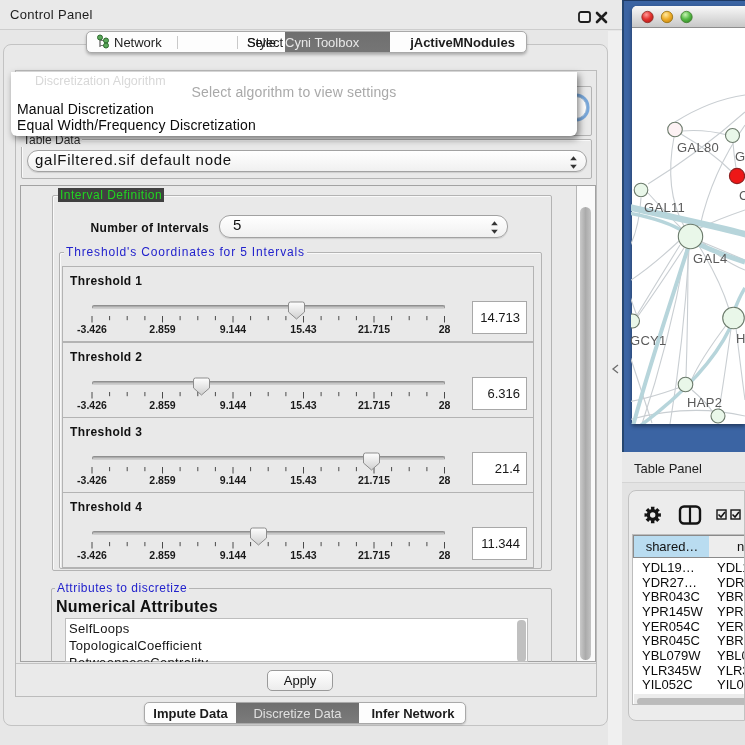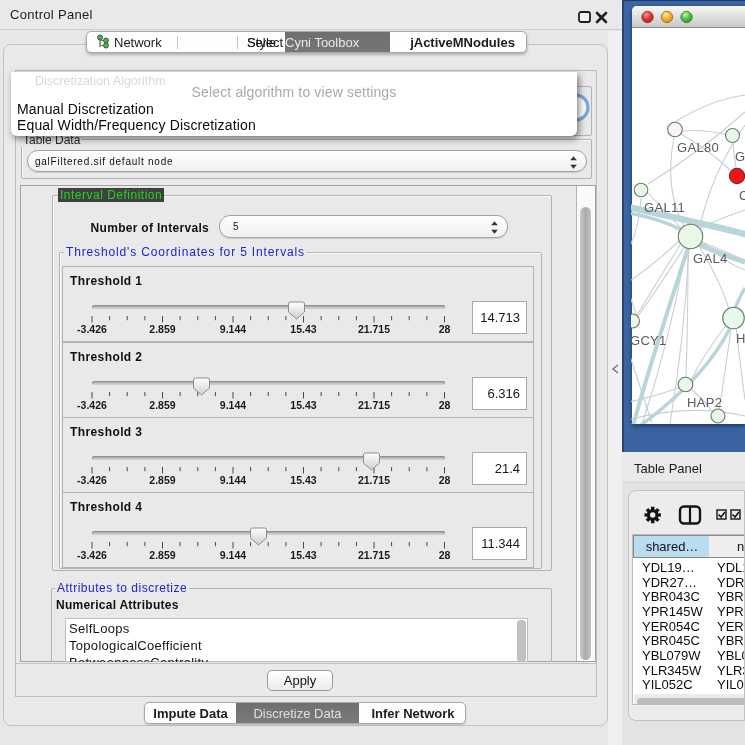--- a/index.html
+++ b/index.html
@@ -1,20 +1,20 @@
 <!DOCTYPE html>
 <html><head>
 <meta charset="utf-8">
 <style>
   * { margin:0; padding:0; box-sizing:border-box; }
   html,body { width:745px; height:745px; overflow:hidden; }
   body { font-family:"Liberation Sans", sans-serif; background:#e7e7e7; position:relative; }
   .abs { position:absolute; }
   .combo { background:linear-gradient(#ffffff,#f0f0f0); border:1px solid #a2a2a2; border-radius:11px;
-           font-size:10px; color:#111; display:flex; align-items:center; box-shadow:0 1px 1px rgba(0,0,0,0.12); }
+           font-size:15px; color:#111; display:flex; align-items:flex-start; box-shadow:0 1px 1px rgba(0,0,0,0.12); }
   .trow { width:472px; height:75.5px; border:1px solid #b3b3b3; background:#e9e9e9; }
   .tlab { position:absolute; left:7px; top:7px; font-size:12px; letter-spacing:0.4px; font-weight:bold; color:#111; }
   .track { position:absolute; left:29px; top:38px; width:353px; height:4px; border-radius:2px;
            background:linear-gradient(#9f9f9f,#d3d3d3); border:1px solid #8f8f8f; border-bottom-color:#cfcfcf; }
   .ticks { left:28px; top:49px; }
   .tn { position:absolute; top:56px; width:40px; margin-left:-20px; text-align:center;
         font-size:10.5px; font-weight:bold; color:#1a1a1a; }
   .thumb { top:34px; }
   .tval { position:absolute; left:409px; top:34px; width:55px; height:33px; background:#fff;
           border:1px solid #a8a8a8; font-size:13px; color:#181818; text-align:right;
@@ -182,21 +182,21 @@
       <span class="tn" style="left:311px;">21.715</span>
       <span class="tn" style="left:381.5px;">28</span>
     <svg class="thumb abs" style="left:186.7px;" width="17" height="19" viewBox="0 0 17 19">
         <path d="M2.5,1 h12 a2,2 0 0 1 2,2 v8 l-8,7 -8,-7 v-8 a2,2 0 0 1 2,-2 z" fill="url(#thg)" stroke="#8d8d8d"></path>
       </svg>
     <div class="tval">11.344</div>
   </div>
 
   <div class="abs" style="left:31px;top:403px;width:501px;height:90px;border:1px solid #b3b3b3;border-radius:2px;"></div>
   <div class="abs" style="left:35px;top:396px;font-size:12px;letter-spacing:0.5px;color:#2222cc;background:#e9e9e9;padding:0 2px;">Attributes to discretize</div>
-  <div class="abs" style="left:36px;top:413px;font-size:12px;letter-spacing:0.25px;font-weight:bold;color:#111;">Numerical Attributes</div>
+  <div class="abs" style="left:36px;top:413px;font-size:16px;letter-spacing:0.25px;font-weight:bold;color:#111;">Numerical Attributes</div>
   <div class="abs" style="left:45px;top:433px;width:463px;height:44px;background:#fff;border:1px solid #bdbdbd;font-size:13px;letter-spacing:0.3px;color:#151515;line-height:16.8px;padding:2px 0 0 3px;">SelfLoops<br>TopologicalCoefficient<br>BetweennessCentrality</div>
   <div class="abs" style="left:497px;top:435px;width:9px;height:42px;background:#c0c0c0;border-radius:4px;"></div>
 </div>
 
 <div class="abs" style="left:16px;top:663px;width:580px;height:33px;background:#eaeaea;border-top:1px solid #c2c2c2;"></div>
 <div class="abs" style="left:267px;top:670px;width:66px;height:21px;background:linear-gradient(#ffffff,#ececec);border:1px solid #9a9a9a;border-radius:5px;text-align:center;font-size:13px;color:#111;line-height:19px;">Apply</div>
 
 <div class="abs" style="left:144px;top:702px;width:322px;height:22px;background:#fdfdfd;border:1px solid #a9a9a9;border-radius:5px;overflow:hidden;font-size:13px;font-weight:bold;color:#1c1c1c;box-shadow:0 1px 2px rgba(0,0,0,0.2);white-space:nowrap;">
   <div class="abs" style="left:0;top:3px;width:91px;text-align:center;">Impute Data</div>
   <div class="abs" style="left:91px;top:0;width:123px;height:22px;background:linear-gradient(#6f6f6f,#7c7c7c);color:#e0e0e0;font-weight:normal;text-align:center;line-height:21px;">Discretize Data</div>

